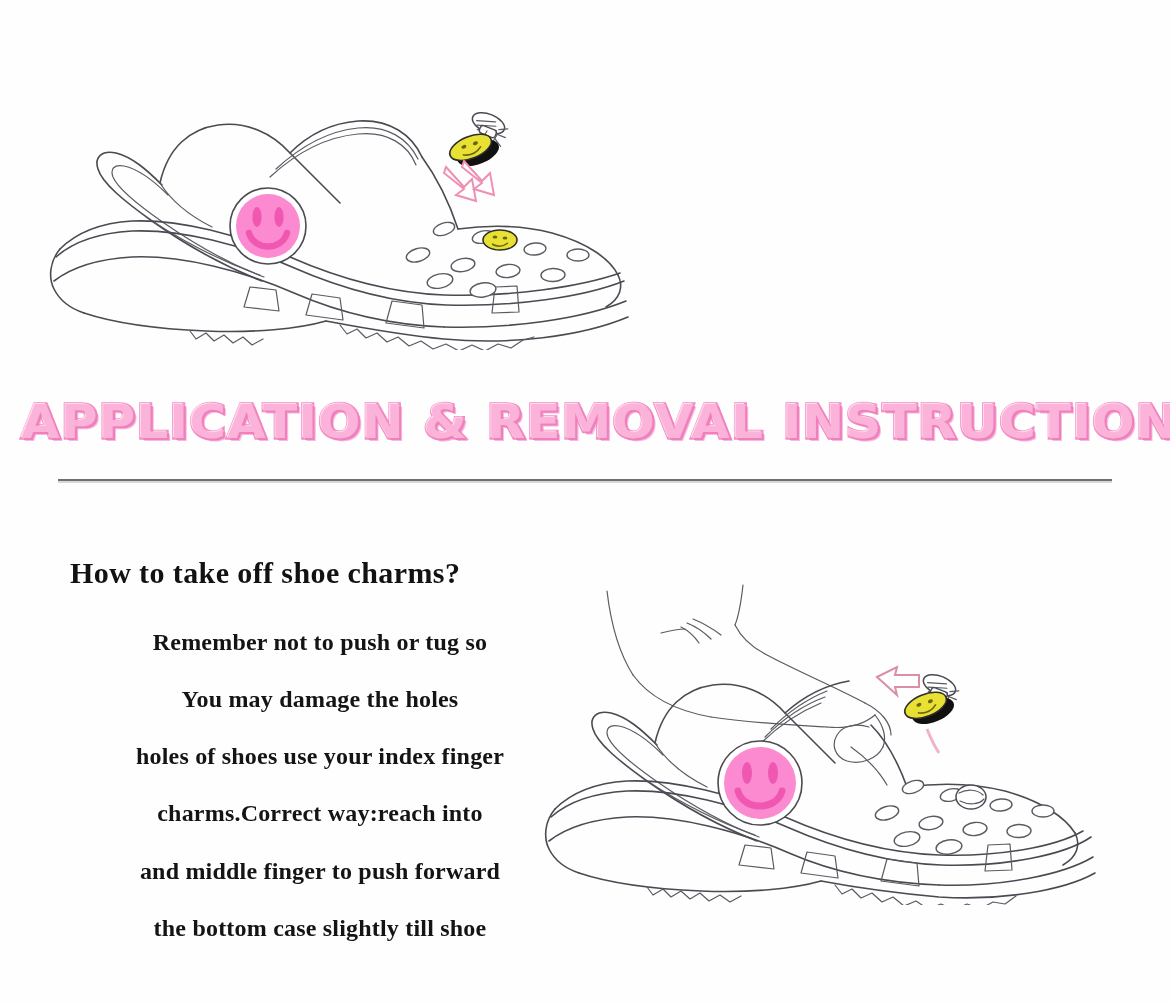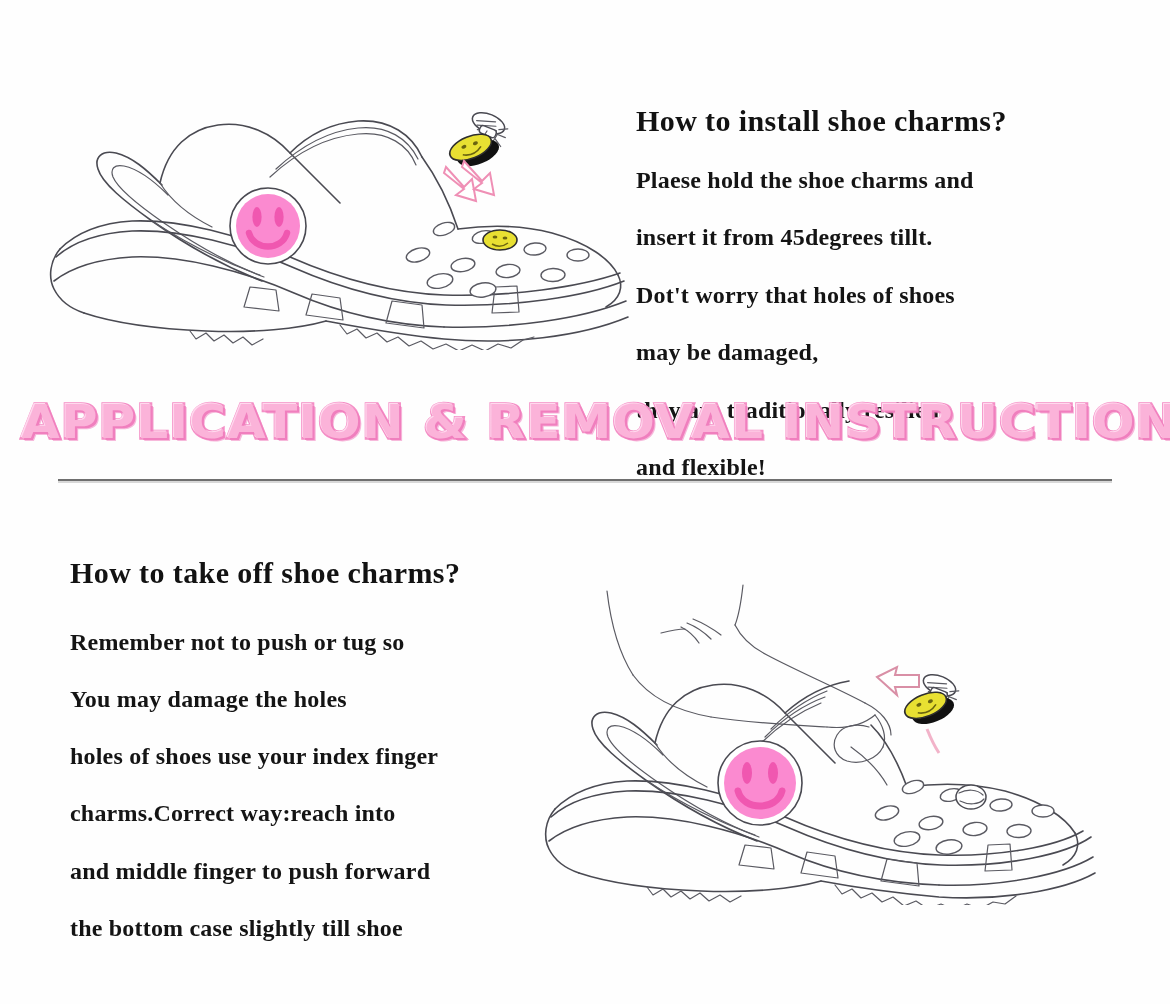--- a/index.html
+++ b/index.html
@@ -70,21 +70,21 @@
 
   .body-line {
     font-family: "Liberation Serif", "DejaVu Serif", serif;
     font-weight: bold;
     font-size: 24px;
     line-height: 33.5px;
     letter-spacing: 0.2px;
     color: #141414;
     white-space: nowrap;
   }
-  #removal-text .body-line { line-height: 33.3px; }
+  #removal-text .body-line { line-height: 33.3px; text-align: center; }
 
   
   #banner {
     position: absolute;
     left: 0;
     top: 398px;
     width: 1170px;
     height: 70px;
     display: flex;
     align-items: flex-start;
@@ -224,29 +224,20 @@
         </g>
 
         <g>
           <path d="M406,72 L424,92 L432,84 L436,106 L416,100 L424,94 L404,78 Z" fill="#ffffff" stroke="#ef8fb5" stroke-width="2"></path>
           <path d="M424,66 L442,86 L450,78 L454,100 L434,94 L442,88 L422,72 Z" fill="#ffffff" stroke="#ef8fb5" stroke-width="2"></path>
         </g>
       </g>
     </svg>
   </div>
 
-  <div id="install-text" class="text-col">
-    <h2 class="heading">How to install shoe charms?</h2>
-    <p class="body-line">Plaese hold the shoe charms and</p>
-    <p class="body-line">insert it from 45degrees tillt.</p>
-    <p class="body-line">Dot't worry that holes of shoes</p>
-    <p class="body-line">may be damaged,</p>
-    <p class="body-line">they are traditionally resilient</p>
-    <p class="body-line">and flexible!</p>
-  </div>
 
   <div id="banner">
     <span id="banner-text">APPLICATION &amp; REMOVAL INSTRUCTIONS</span>
   </div>
   <div id="divider"></div>
 
   <div id="removal-text" class="text-col">
     <h2 class="heading">How to take off shoe charms?</h2>
     <p class="body-line">Remember not to push or tug so</p>
     <p class="body-line">You may damage the holes</p>

